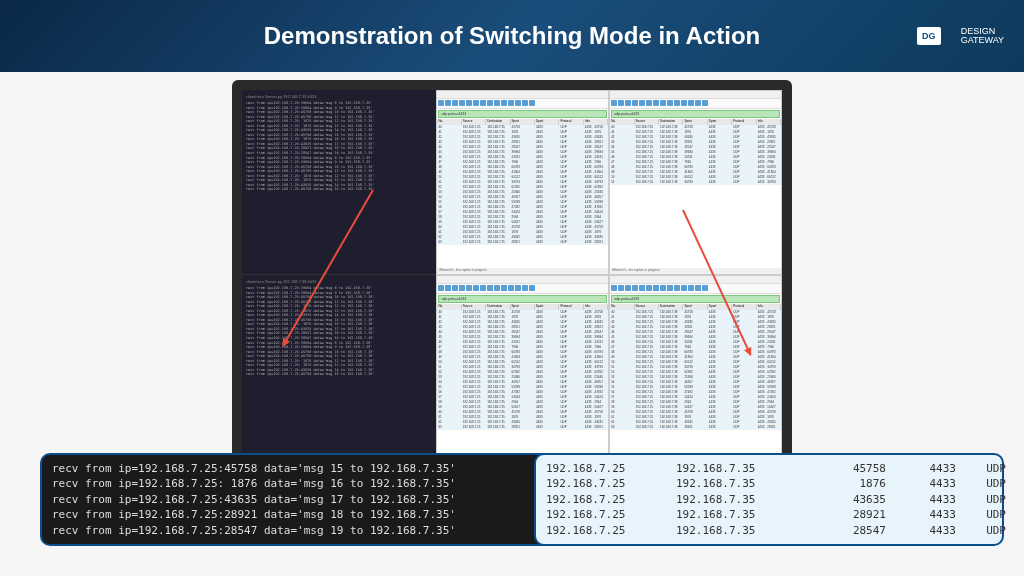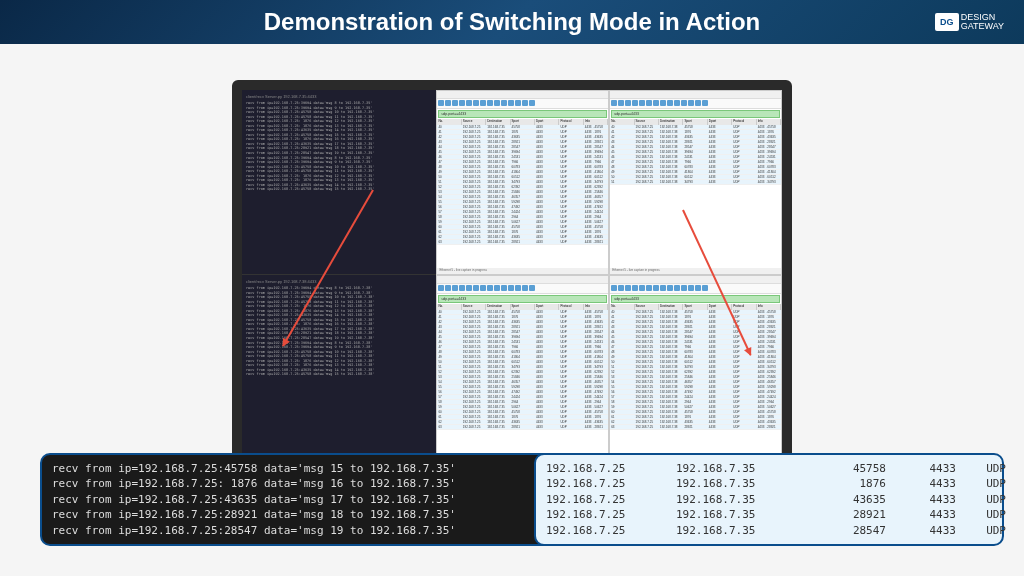--- a/index.html
+++ b/index.html
@@ -1,20 +1,20 @@
 <!DOCTYPE html>
 <html><head>
 <meta charset="utf-8">
 <style>
 * { margin: 0; padding: 0; box-sizing: border-box; }
 body { width: 1024px; height: 576px; background: #f5f5f5; font-family: Arial, sans-serif; overflow: hidden; position: relative; }
 
-.header { height: 44px; background: linear-gradient(135deg, #0a2847 0%, #1a4d7a 50%, #0d3a5c 100%); display: flex; align-items: center; justify-content: center; position: relative; }
+.header { height: 72px; background: linear-gradient(135deg, #0a2847 0%, #1a4d7a 50%, #0d3a5c 100%); display: flex; align-items: center; justify-content: center; position: relative; }
 .header-title { color: #fff; font-size: 24px; font-weight: bold; }
-.logo { position: absolute; right: 20px; top: 50%; transform: translateY(-50%); display: flex; align-items: center; gap: 2px; }
+.logo { position: absolute; right: 20px; top: 50%; transform: translateY(-50%); display: flex; align-items: center; gap: 20px; }
 .logo-icon { width: 24px; height: 18px; background: #fff; border-radius: 2px; display:flex; align-items:center; justify-content:center; color:#0a4d8c; font-size:9px; font-weight:bold;}
 .logo-text { color: #fff; font-size: 9px; font-weight: normal; line-height: 1; }
 
 .monitor-wrap { position: absolute; left: 50%; top: 80px; transform: translateX(-50%); }
 .monitor { width: 560px; height: 390px; background: #1a1a1a; border: 10px solid #2a2a2a; border-radius: 6px; position: relative; overflow: hidden; }
 .monitor-stand { width: 120px; height: 40px; background: linear-gradient(#444,#222); margin: 0 auto; border-radius: 0 0 8px 8px; }
 .monitor-base { width: 240px; height: 14px; background: linear-gradient(#333,#111); margin: -2px auto 0; border-radius: 50%; }
 
 .screen { width: 100%; height: 100%; display: grid; grid-template-columns: 36% 64%; }
 .term-col { background: #1e1e2e; display: flex; flex-direction: column; }

